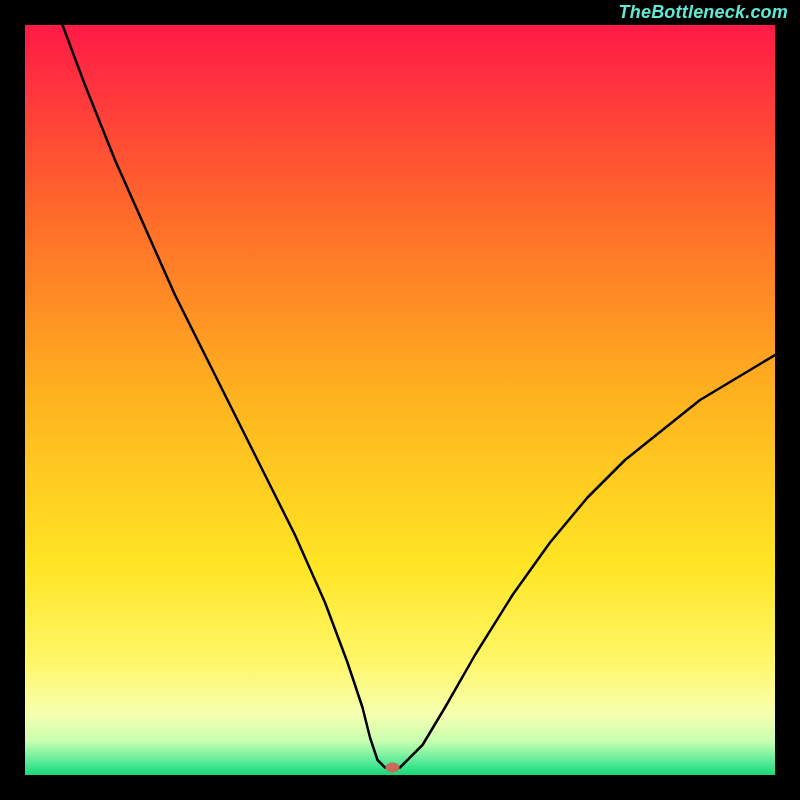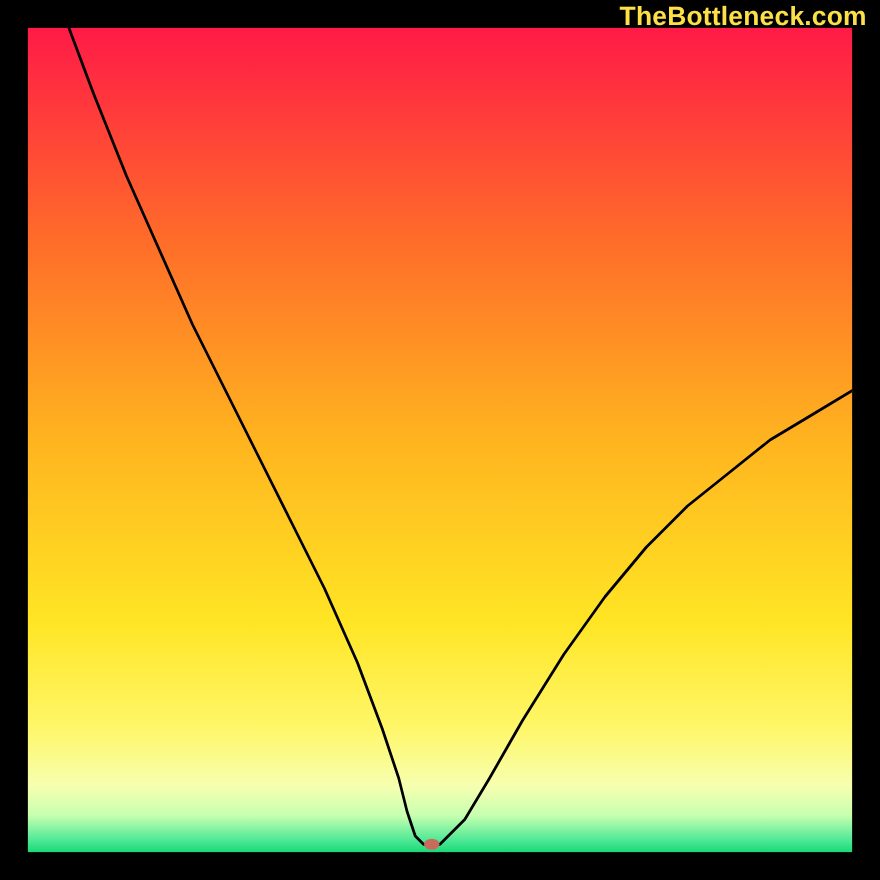--- a/index.html
+++ b/index.html
@@ -14,26 +14,27 @@
   .frame {
     position: relative;
     width: 800px;
     height: 800px;
     background: #000;
   }
   .watermark {
     position: absolute;
     top: 2px;
     right: 12px;
-    color: #fde047;
-    font-size: 24px;
+    color: #5eead4;
+    font-size: 18px;
     font-weight: 600;
     letter-spacing: 0.2px;
     z-index: 5;
     user-select: none;
+    font-style: italic;
   }
   .plot {
     position: absolute;
     left: 25px;
     top: 25px;
     width: 750px;
     height: 750px;
     overflow: hidden;
   }
   .plot svg {

